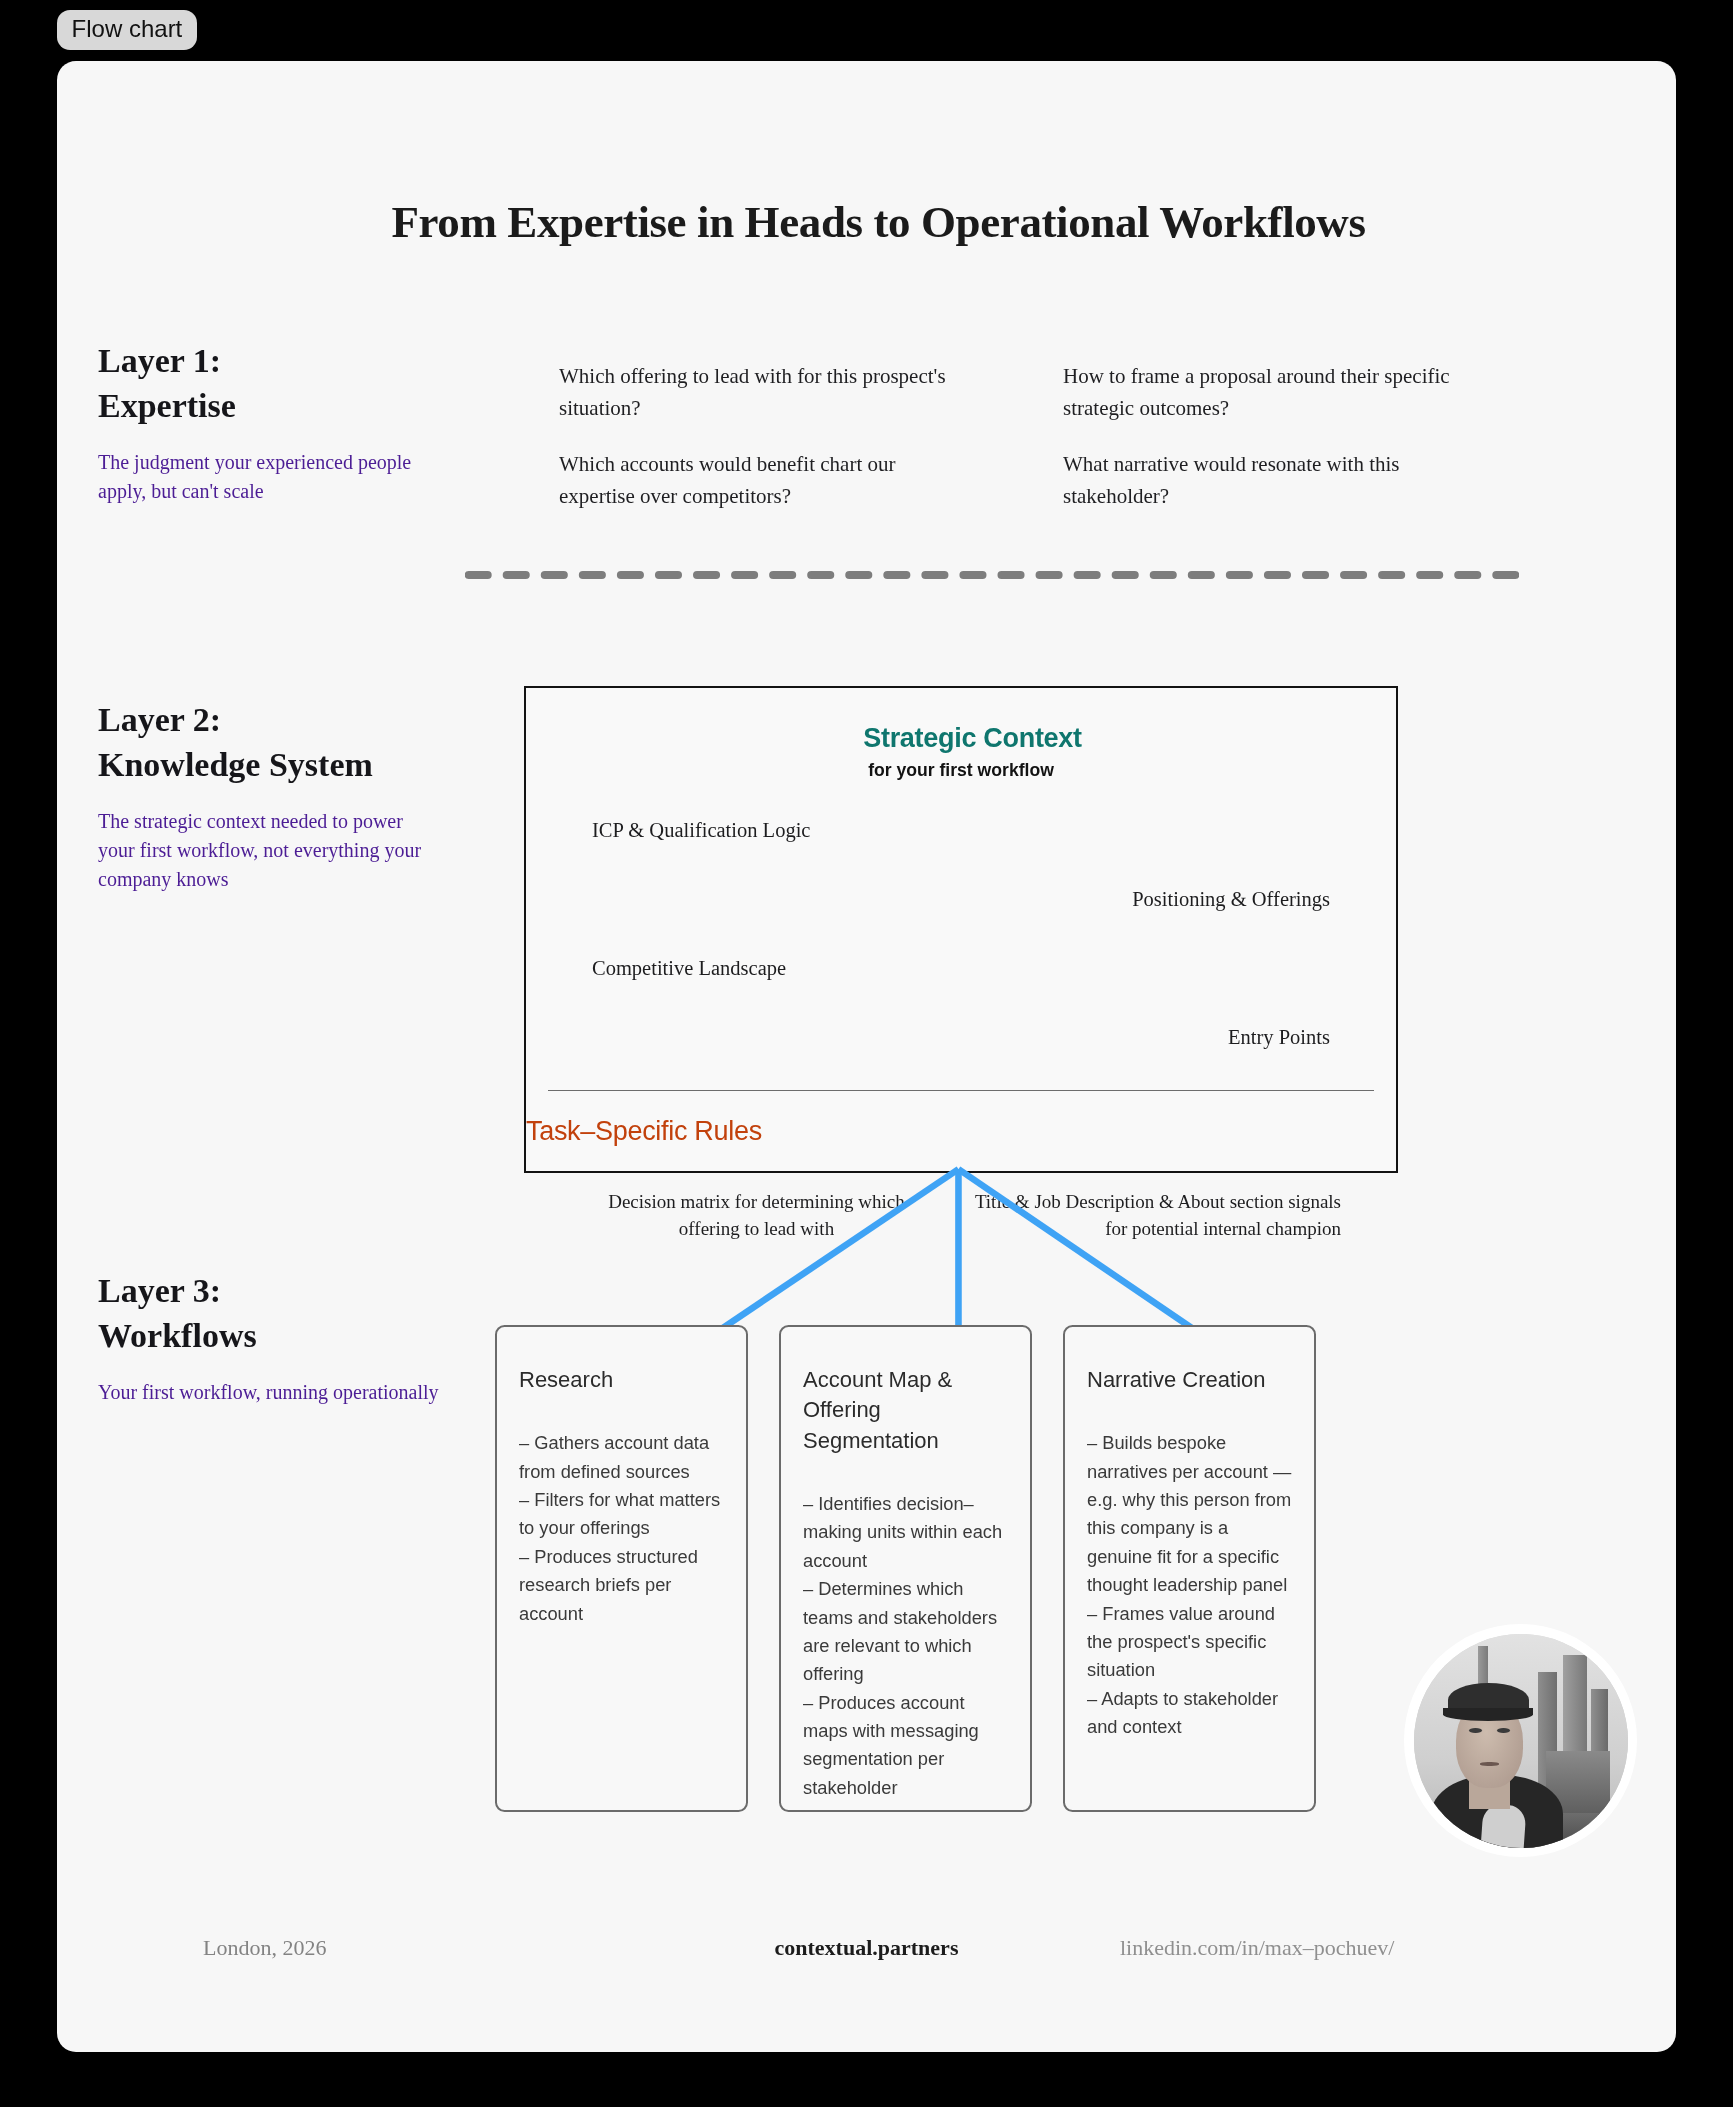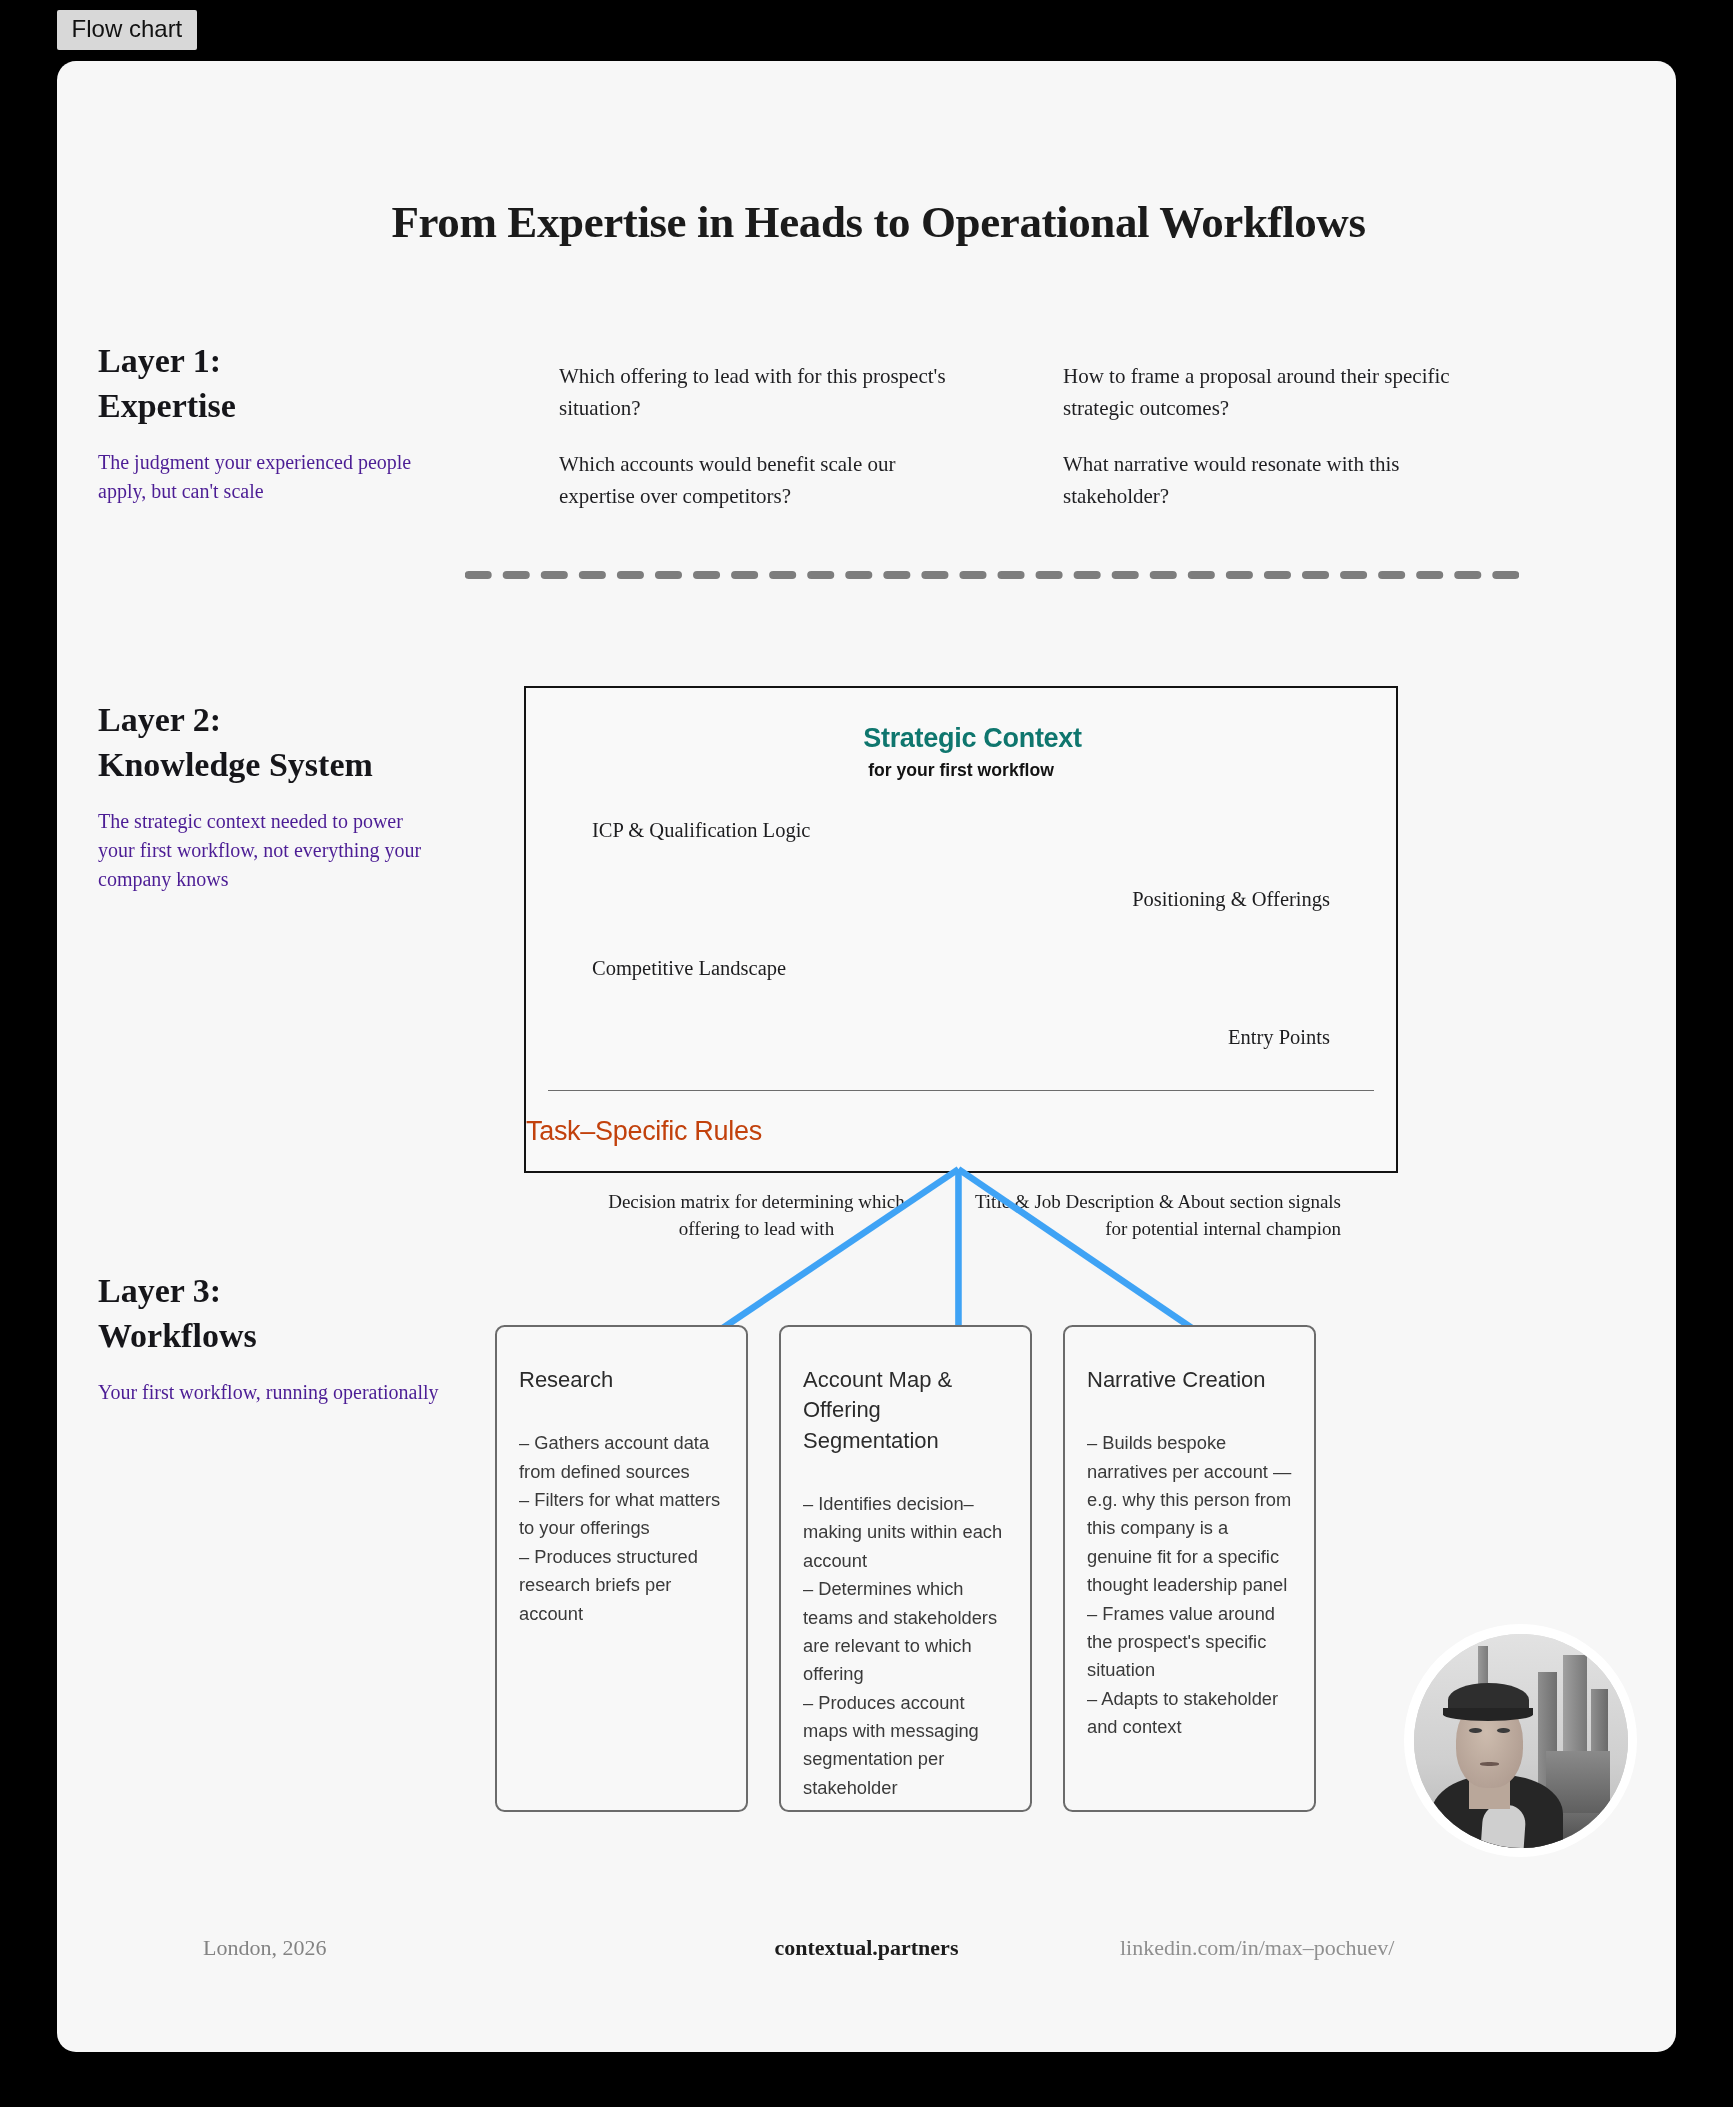--- a/index.html
+++ b/index.html
@@ -12,21 +12,21 @@
     overflow: hidden;
   }
 
   
   .flow-tag {
     position: absolute;
     left: 57px;
     top: 10.2px;
     background: #d8d8d8;
     color: #111111;
-    border-radius: 2px;
+    border-radius: 13px;
     padding: 7.3px 14.6px 8.8px 14.6px;
     font-family: "Liberation Sans", "DejaVu Sans", sans-serif;
     font-size: 24px;
     line-height: 1;
     letter-spacing: 0px;
     z-index: 50;
   }
 
   
   .canvas {
@@ -283,21 +283,21 @@
   <div class="title">From Expertise in Heads to Operational Workflows</div>
 
   <div class="layer-label" id="layer1-label">
     <div class="l-head">Layer 1:</div>
     <div class="l-head">Expertise</div>
     <div class="l-sub">The judgment your experienced people apply, but can't scale</div>
   </div>
 
   <div class="q-col" id="q-col-a">
     <div class="q">Which offering to lead with for this prospect's situation?</div>
-    <div class="q">Which accounts would benefit scale our expertise over competitors?</div>
+    <div class="q">Which accounts would benefit chart our expertise over competitors?</div>
   </div>
 
   <div class="q-col" id="q-col-b">
     <div class="q">How to frame a proposal around their specific strategic outcomes?</div>
     <div class="q">What narrative would resonate with this stakeholder?</div>
   </div>
 
   <svg class="dashed-div" viewBox="0 0 1440 11" preserveAspectRatio="none">
     <line x1="5" y1="5.5" x2="1435" y2="5.5" stroke="#7d7d7d" stroke-width="11" stroke-linecap="round" stroke-dasharray="26 26"></line>
   </svg>

